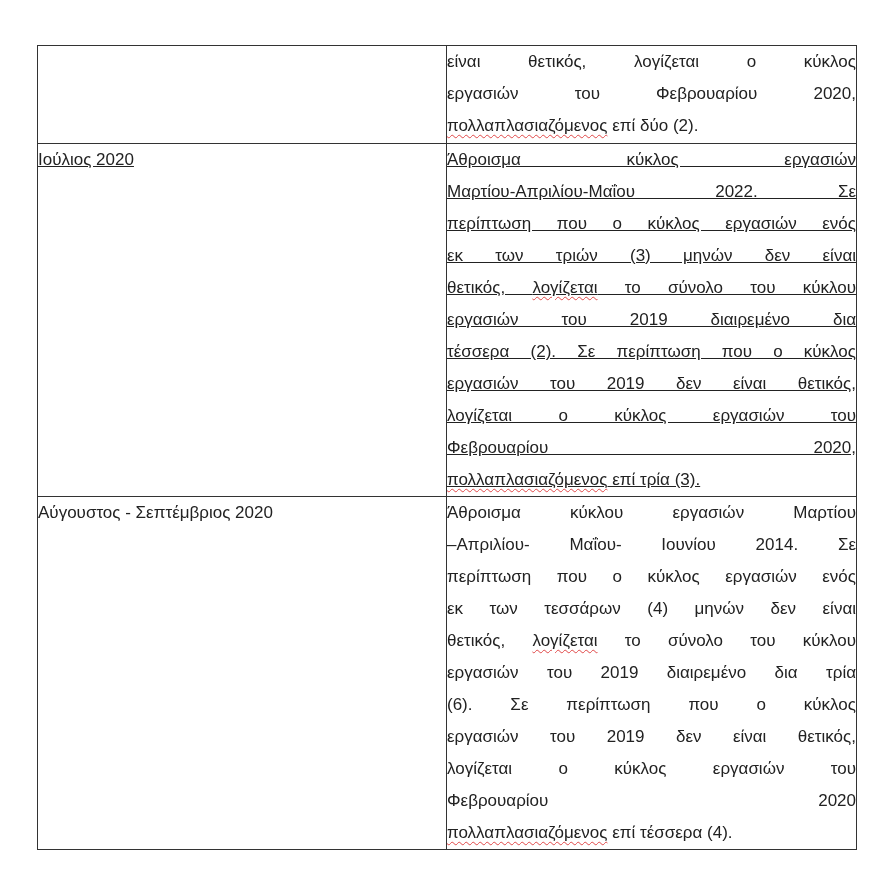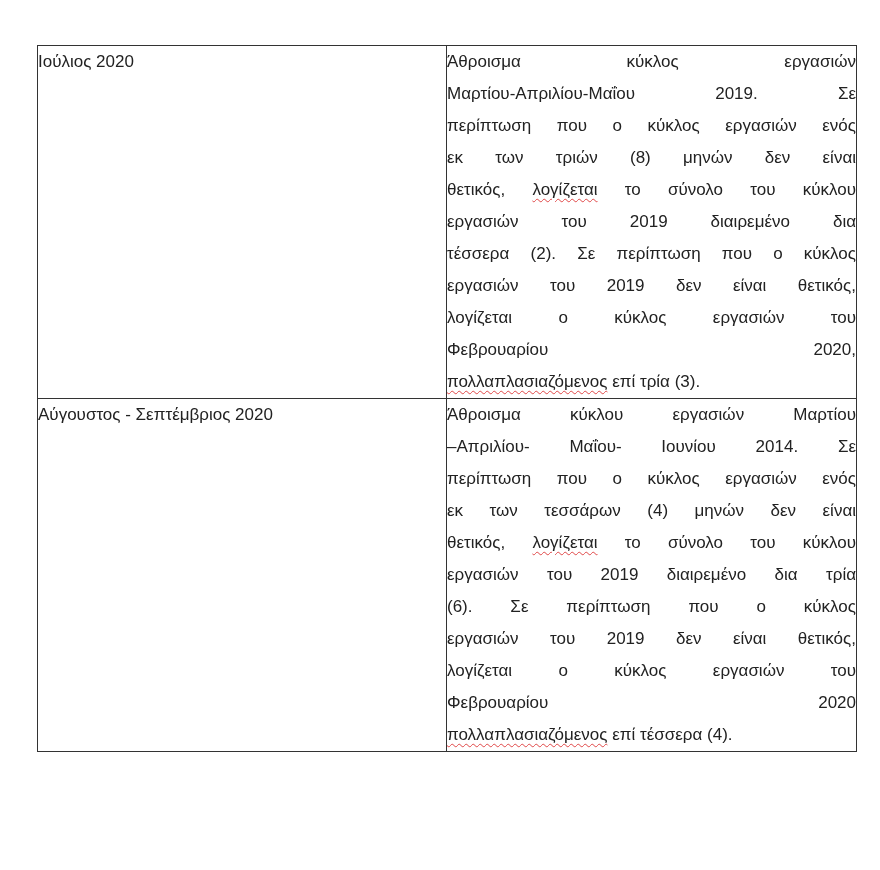--- a/index.html
+++ b/index.html
@@ -51,43 +51,53 @@
     }
     .line.last {
       text-align-last: left;
     }
     .spell {
       text-decoration: underline wavy #e04848;
       text-decoration-thickness: 1px;
       text-underline-offset: 3px;
     }
     .row-1 td { height: 97px; }
-    .row-2 td { height: 350px; }
+    .row-2 td { height: 350px; text-decoration: underline; }
     .row-3 td { height: 347px; margin-top: 16px; }
   </style>
 </head>
 <body>
 
 <table class="doc-table">
   <colgroup>
     <col class="col-left">
     <col class="col-right">
   </colgroup>
   <tbody>
 
+    <tr class="row-1">
+      <td class="cell-left">
+        <span></span>
+      </td>
+      <td class="cell-right">
+        <span class="line">είναι θετικός, λογίζεται ο κύκλος</span>
+        <span class="line">εργασιών του Φεβρουαρίου 2020,</span>
+        <span class="line last"><span class="spell">πολλαπλασιαζόμενος</span> επί δύο (2).</span>
+      </td>
+    </tr>
 
     <tr class="row-2">
       <td class="cell-left">
         <span>Ιούλιος 2020</span>
       </td>
       <td class="cell-right">
         <span class="line">Άθροισμα κύκλος εργασιών</span>
-        <span class="line">Μαρτίου-Απριλίου-Μαΐου 2019. Σε</span>
+        <span class="line">Μαρτίου-Απριλίου-Μαΐου 2022. Σε</span>
         <span class="line">περίπτωση που ο κύκλος εργασιών ενός</span>
-        <span class="line">εκ των τριών (8) μηνών δεν είναι</span>
+        <span class="line">εκ των τριών (3) μηνών δεν είναι</span>
         <span class="line">θετικός, <span class="spell">λογίζεται</span> το σύνολο του κύκλου</span>
         <span class="line">εργασιών του 2019 διαιρεμένο δια</span>
         <span class="line">τέσσερα (2). Σε περίπτωση που ο κύκλος</span>
         <span class="line">εργασιών του 2019 δεν είναι θετικός,</span>
         <span class="line">λογίζεται ο κύκλος εργασιών του</span>
         <span class="line">Φεβρουαρίου 2020,</span>
         <span class="line last"><span class="spell">πολλαπλασιαζόμενος</span> επί τρία (3).</span>
       </td>
     </tr>
 

